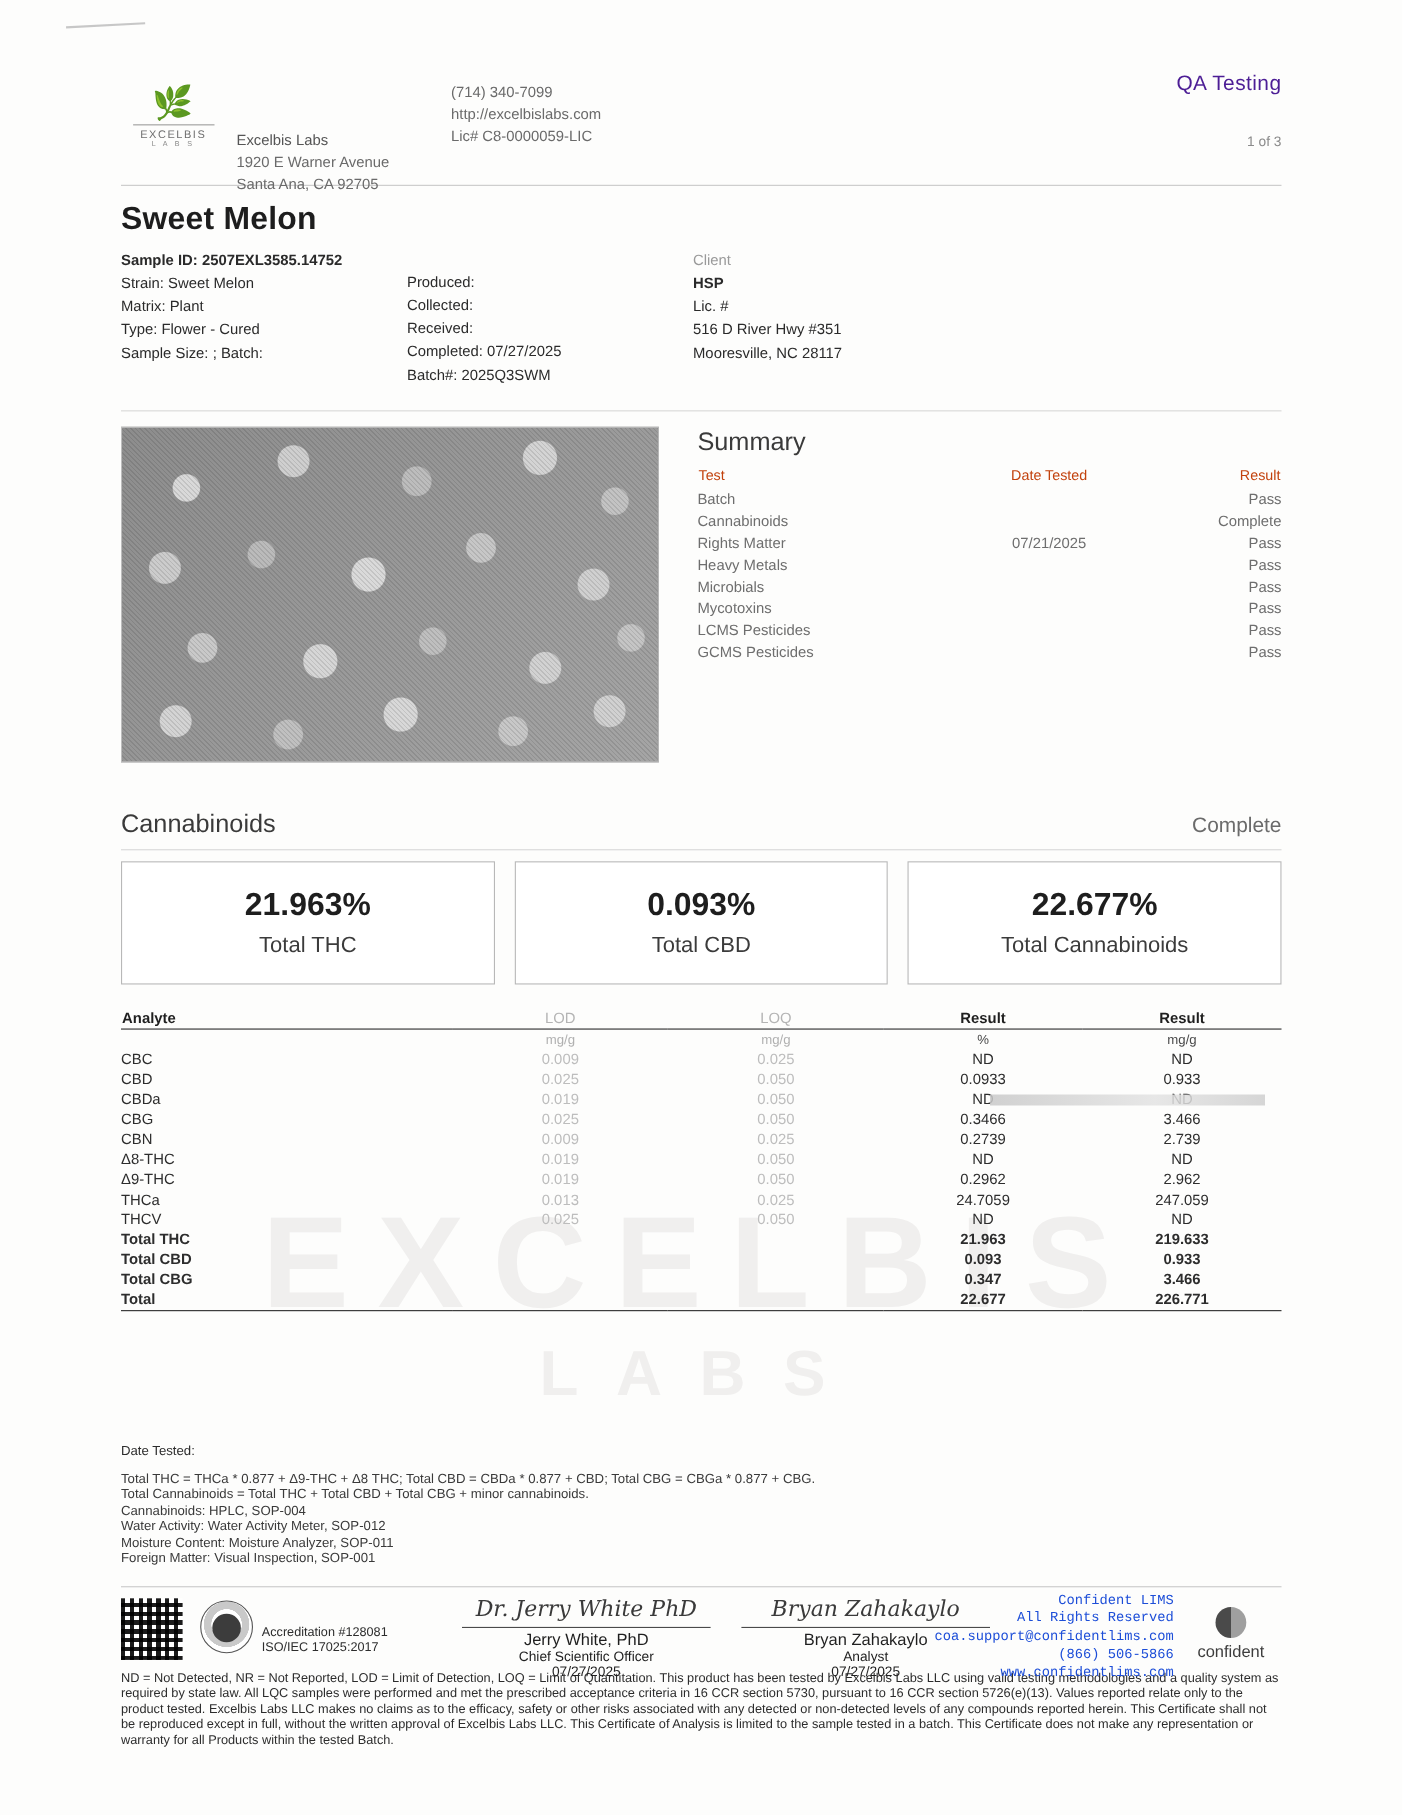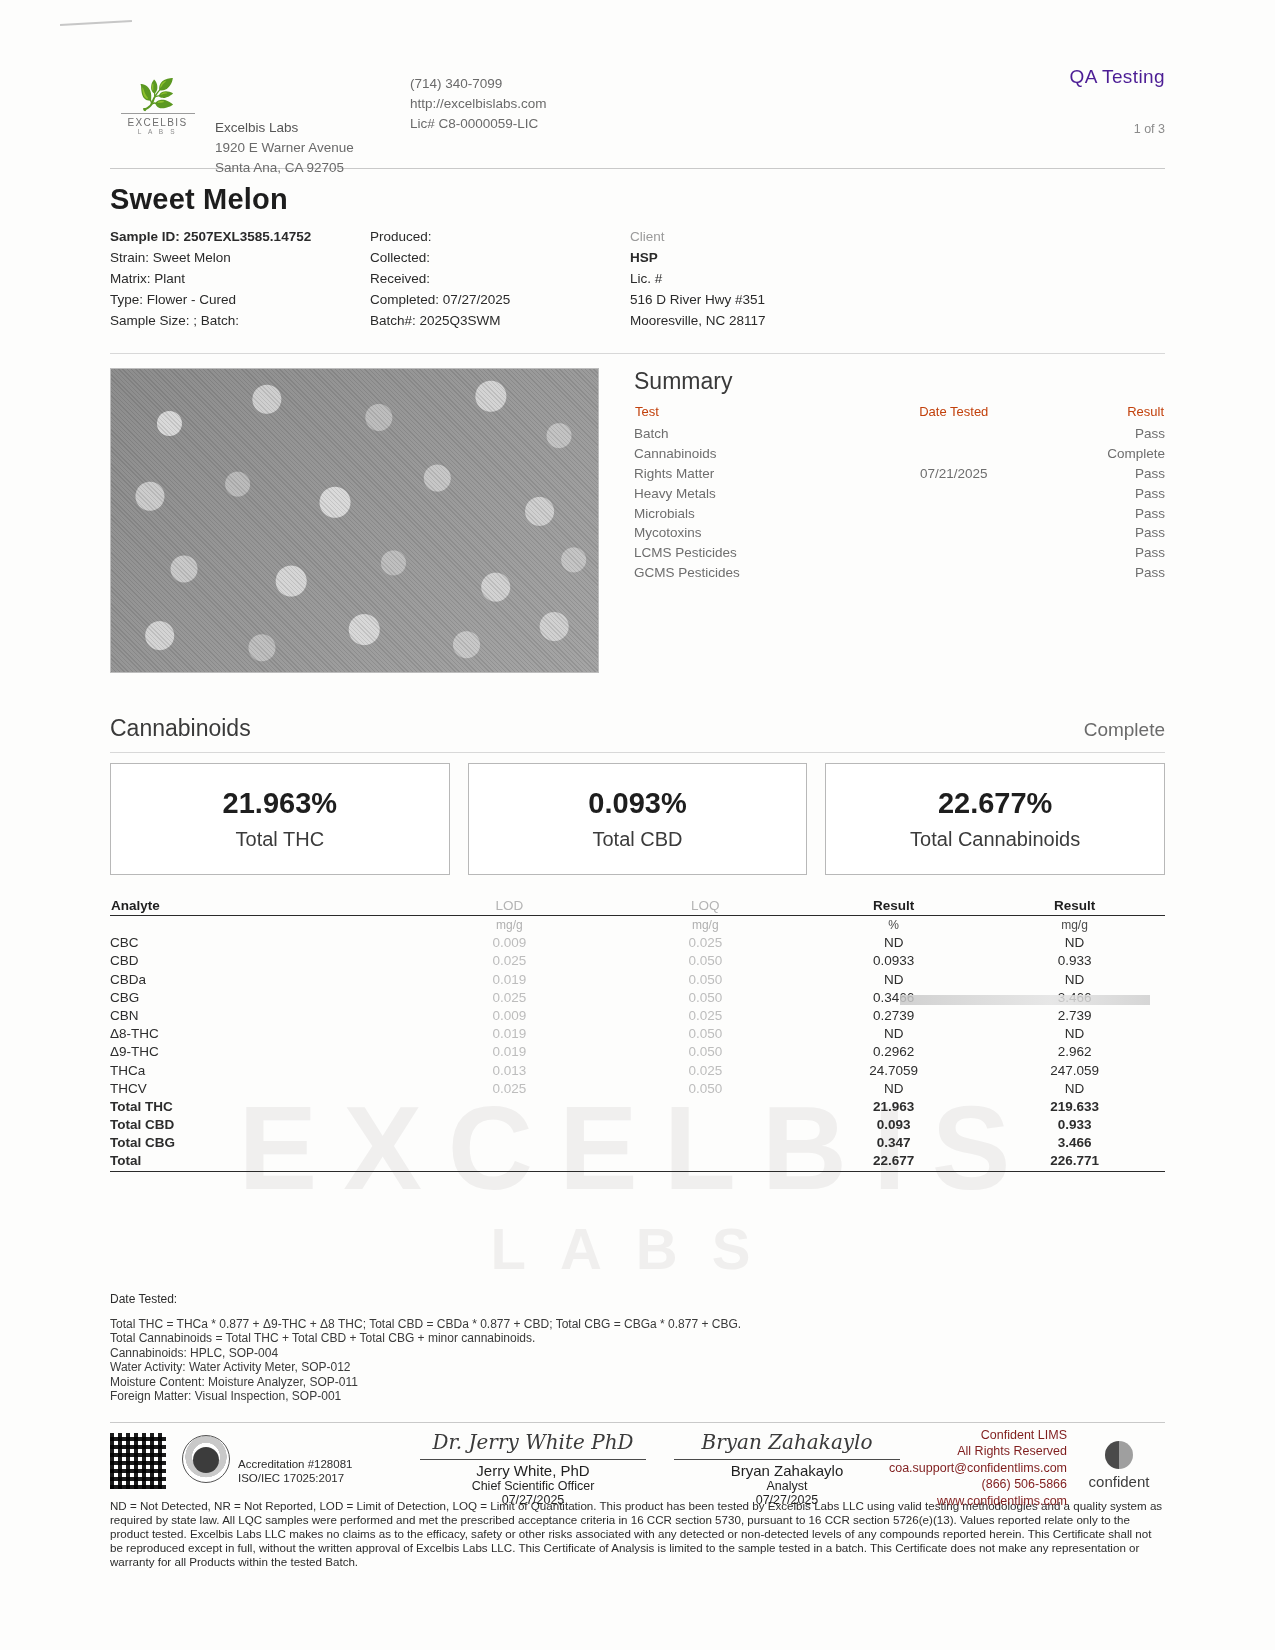--- a/index.html
+++ b/index.html
@@ -137,21 +137,21 @@
   }
 
   
   .info-row {
     display: flex;
     font-size: 13.5px;
     line-height: 21px;
     padding-bottom: 12px;
   }
   .info-col { width: 260px; color: #2a2a2a; }
-  .info-col.c2 { width: 260px; }
+  .info-col.c2 { width: 260px; margin-top: 20px; }
   .info-col.c3 { width: 320px; }
   .info-col .muted { color: #9a9a9a; }
   .info-col .b { font-weight: 700; }
 
   
   .mid {
     display: flex;
     margin-top: 14px;
   }
   .photo {
@@ -400,21 +400,22 @@
   .sig .nm { font-size: 15px; margin-top: 2px; color: #1f1f1f; }
   .sig .ro { font-size: 12.5px; color: #1f1f1f; }
   .sig .dt { font-size: 12.5px; color: #1f1f1f; }
   .conf {
     position: absolute;
     right: 98px;
     top: -6px;
     text-align: right;
     font-size: 12.5px;
     line-height: 16.5px;
-    color: #7f1d1d;
+    color: #1d4ed8;
+    font-family: Liberation Mono, monospace;
   }
   .conf-logo {
     position: absolute;
     right: 0;
     top: 8px;
     width: 92px;
     text-align: center;
   }
   .conf-logo .dot {
     width: 28px;

